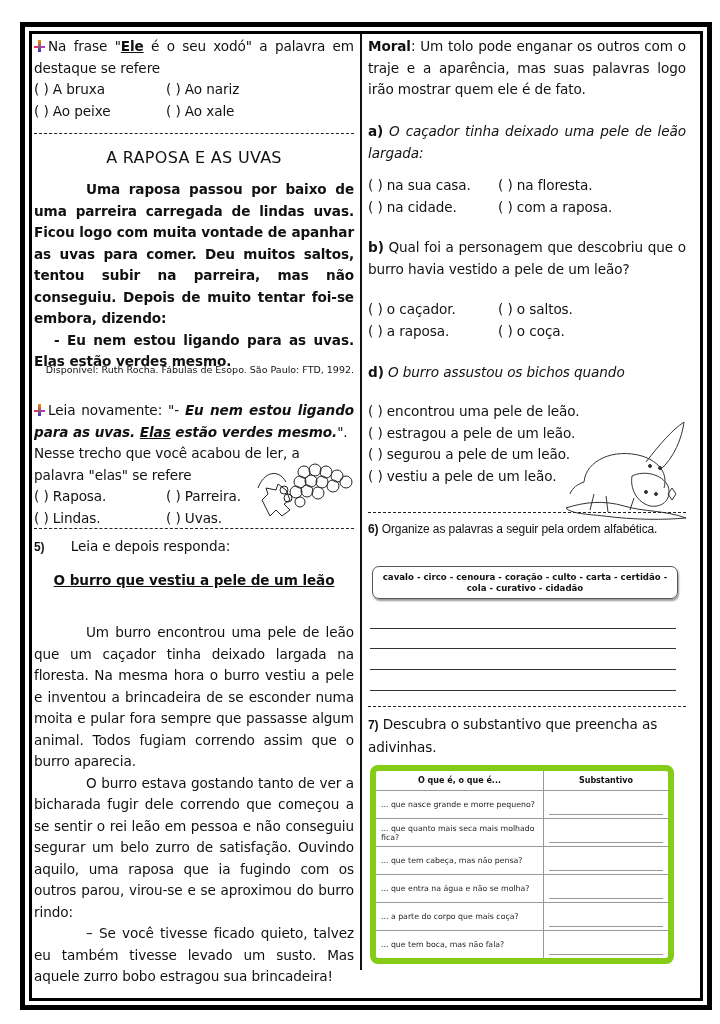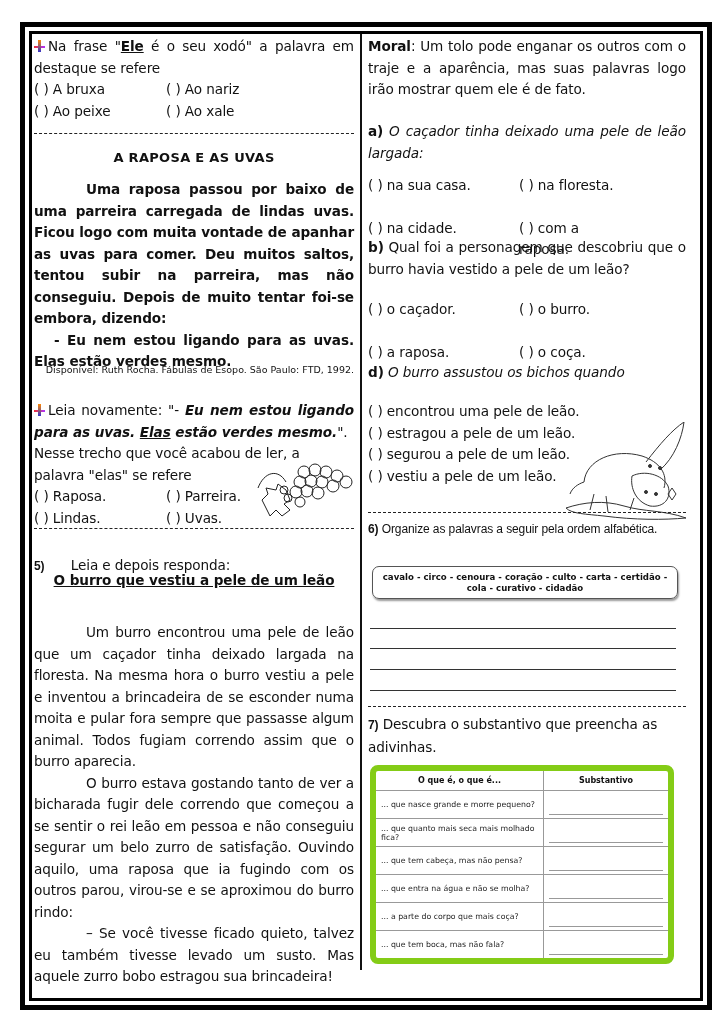--- a/index.html
+++ b/index.html
@@ -13,23 +13,23 @@
 
   .col { position: absolute; top: 34px; }
   .col-left { left: 34px; width: 320px; }
   .col-right { left: 368px; width: 318px; }
 
   .t { font-size: 13.6px; line-height: 21.5px; letter-spacing: -0.1px; }
   .just { text-align: justify; }
   .indent { text-indent: 52px; }
   .blk { position: absolute; left: 0; right: 0; }
   .opts { display: grid; grid-template-columns: 132px 1fr; }
-  .opts.r { grid-template-columns: 130px 1fr; gap: 21px; }
+  .opts.r { grid-template-columns: 130px 1fr; }
   .dash { position: absolute; left: 0; right: 0; height: 0; border-top: 1.5px dashed #222; }
-  .title { text-align: center; font-weight: bold; font-size: 13px; letter-spacing: 0.3px; }
+  .title { text-align: center; font-weight: normal; font-size: 16px; letter-spacing: 0.3px; }
   .src { font-size: 9.5px; text-align: right; }
   .b { font-weight: bold; }
   .u { text-decoration: underline; }
   .bi { font-weight: bold; font-style: italic; }
   .i { font-style: italic; }
   .arial { font-family: "Liberation Sans", sans-serif; font-size: 12px; }
   .icon-pin { display: inline-block; width: 11px; height: 12px; position: relative; vertical-align: -1px; margin-right: 3px; }
   .icon-pin::before { content: ""; position: absolute; left: 0; top: 6px; width: 11px; height: 2px; background: linear-gradient(90deg,#e33,#a3f); }
   .icon-pin::after { content: ""; position: absolute; left: 4px; top: 0; width: 3px; height: 12px; background: linear-gradient(180deg,#f80,#33c); }
 
@@ -110,21 +110,21 @@
         <circle cx="51" cy="31" r="6"></circle>
         <circle cx="62" cy="33" r="6"></circle>
       <circle cx="44" cy="42" r="5"></circle>
         <circle cx="32" cy="38" r="4"></circle>
         <circle cx="28" cy="30" r="4"></circle>
     </g>
   </svg>
 
   <div class="dash" style="top:494px;"></div>
 
-  <div class="blk t" style="top:502px;margin-top:19px;">
+  <div class="blk t" style="top:502px;">
     <span class="b arial">5)</span>
     <span style="margin-left:22px;">Leia e depois responda:</span>
   </div>
 
   <div class="blk t b u" style="top:536px; text-align:center;">O burro que vestiu a pele de um leão</div>
 
   <div class="blk t just" style="top:580px;margin-top:8px;">
     <div class="indent">Um burro encontrou uma pele de leão que um caçador tinha deixado largada na floresta. Na mesma hora o burro vestiu a pele e inventou a brincadeira de se esconder numa moita e pular fora sempre que passasse algum animal. Todos fugiam correndo assim que o burro aparecia.</div>
     <div class="indent">O burro estava gostando tanto de ver a bicharada fugir dele correndo que começou a se sentir o rei leão em pessoa e não conseguiu segurar um belo zurro de satisfação. Ouvindo aquilo, uma raposa que ia fugindo com os outros parou, virou-se e se aproximou do burro rindo:</div>
     <div class="indent">– Se você tivesse ficado quieto, talvez eu também tivesse levado um susto. Mas aquele zurro bobo estragou sua brincadeira!</div>
@@ -145,21 +145,21 @@
     <span>( ) na floresta.</span>
     <span>( ) na cidade.</span>
     <span>( ) com a raposa.</span>
   </div>
 
   <div class="blk t just" style="top:203px;">
     <span class="b">b)</span><span> Qual foi a personagem que descobriu que o burro havia vestido a pele de um leão?</span>
   </div>
   <div class="blk t opts r" style="top:265px; width:250px;">
     <span>( ) o caçador.</span>
-    <span>( ) o burro.</span>
+    <span>( ) o saltos.</span>
     <span>( ) a raposa.</span>
     <span>( ) o coça.</span>
   </div>
 
   <div class="blk t" style="top:328px;">
     <span class="b">d)</span><span class="i"> O burro assustou os bichos quando</span>
   </div>
   <div class="blk t" style="top:367px;">
     <div>( ) encontrou uma pele de leão.</div>
     <div>( ) estragou a pele de um leão.</div>

